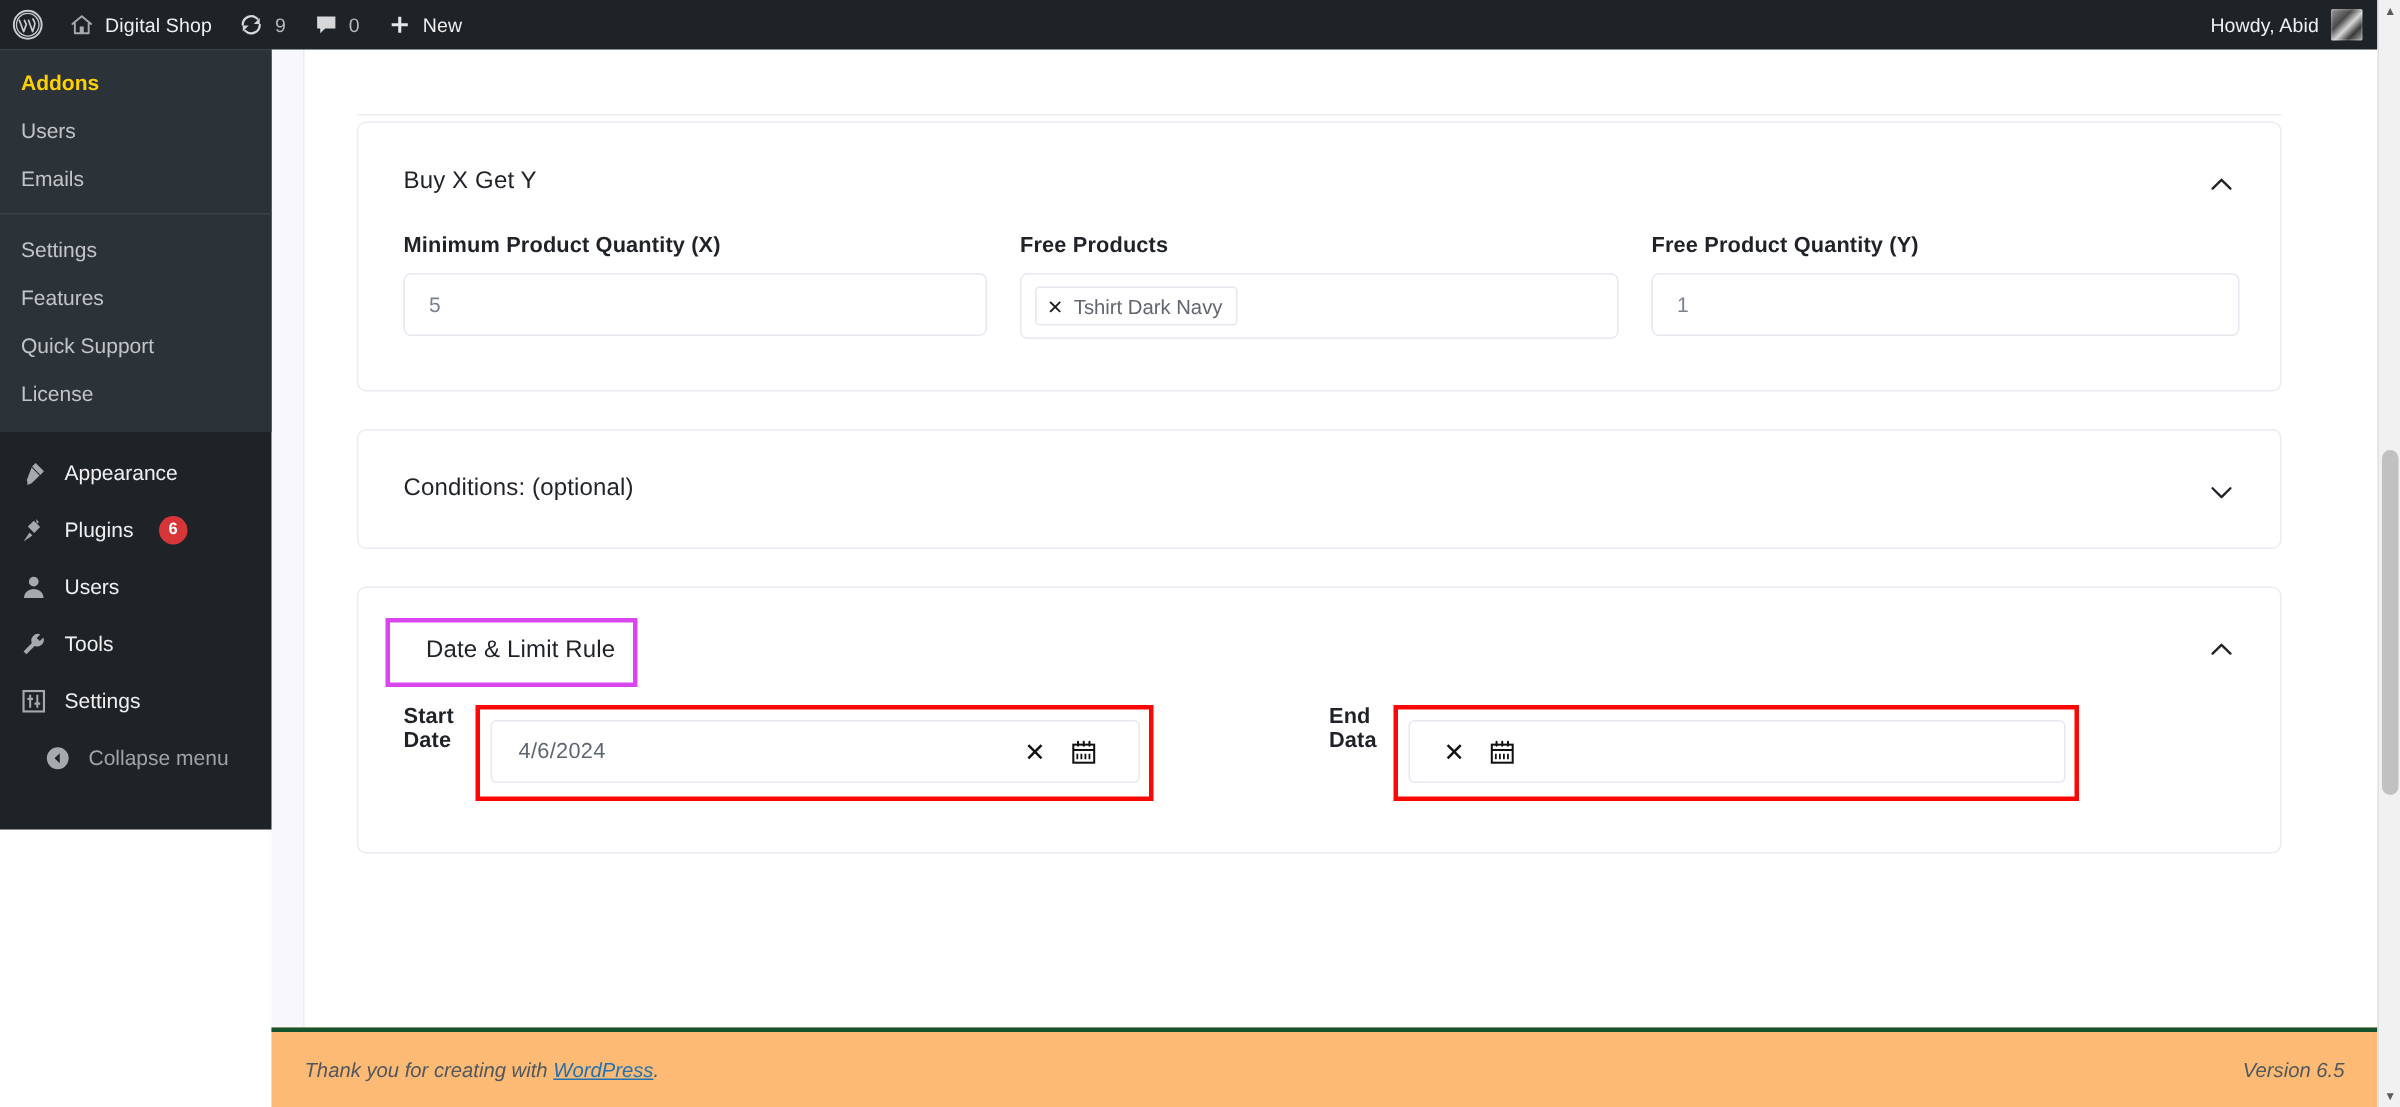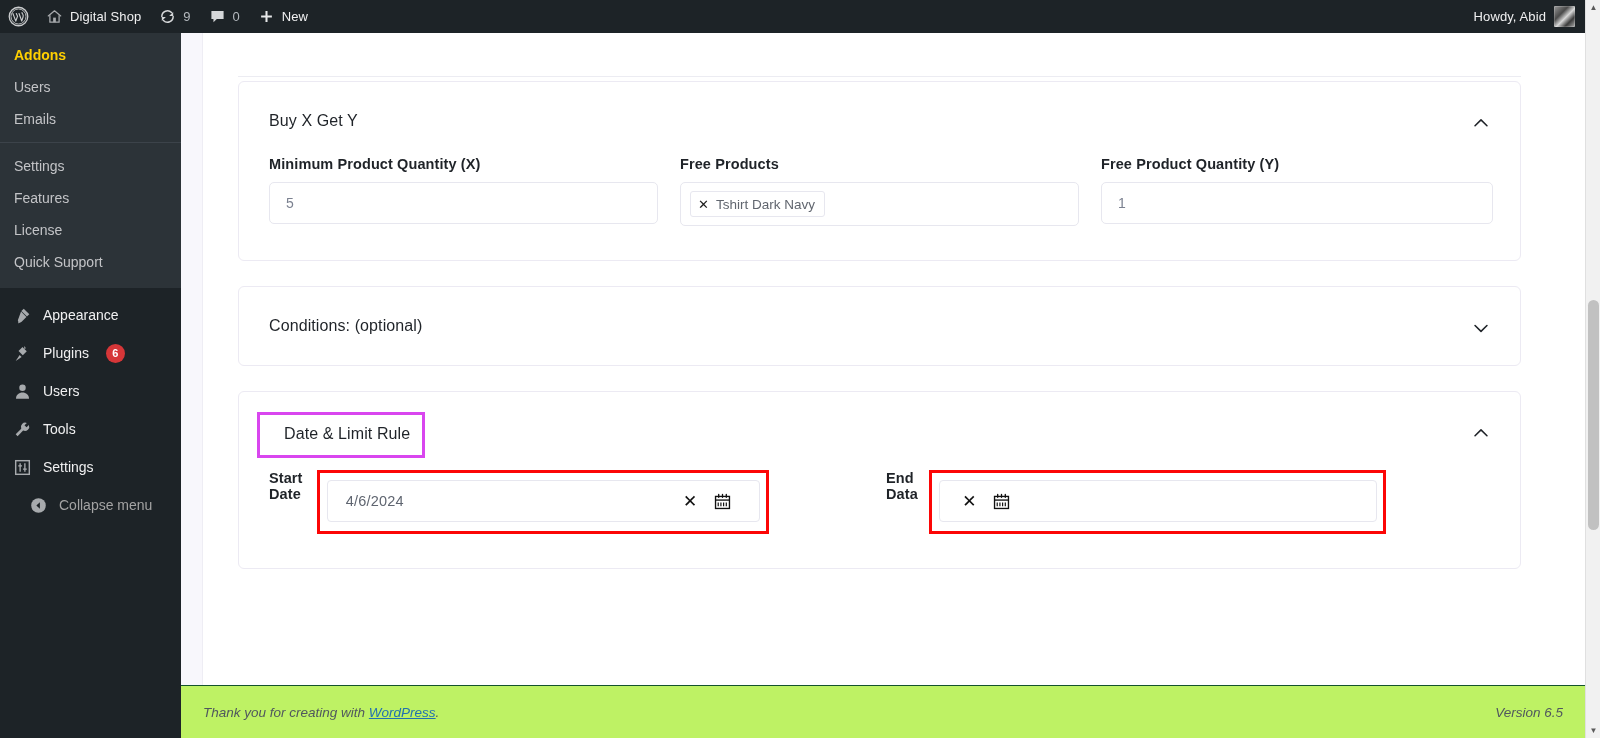--- a/index.html
+++ b/index.html
@@ -36,21 +36,21 @@
     width: 21px; height: 21px; flex: none;
     border-radius: 1px; overflow: hidden;
     background: linear-gradient(135deg,#9b9b9b 0%,#4a4a4a 35%,#d8d8d8 55%,#3a3a3a 75%,#b0b0b0 100%);
     box-shadow: inset 0 0 0 1px rgba(255,255,255,.18);
   }
   svg.icn { display: block; }
 
   
   #sidebar {
     position: absolute; top: 33px; left: 0;
-    width: 181px; height: 705px;
+    width: 181px; height: 520px;
     background: #1d2327;
     color: #c3c4c7;
     font-size: 14px;
     z-index: 30;
   }
   .submenu-block { background: #2c3338; padding: 6px 0 10px 0; }
   .submenu-item {
     display: block; padding: 7px 0 7px 14px;
     color: #c3c4c7; text-decoration: none;
     font-size: 14px; line-height: 18px;
@@ -201,22 +201,22 @@
   }
   .date-cal {
     width: 22px; height: 22px; display: flex; align-items: center; justify-content: center;
     color: #111; cursor: pointer; margin-right: 14px;
   }
 
   
   #footer {
     position: absolute; left: 181px; bottom: 0;
     width: 1404px; height: 53px;
-    background: #bef264;
-    border-top: 1px solid #14532d;
+    background: #fdba74;
+    border-top: 3px solid #14532d;
     display: flex; align-items: center; justify-content: space-between;
     padding: 0 22px 0 22px;
     z-index: 20;
   }
   .footer-left { font-size: 13.5px; color: #50575e; font-style: italic; }
   .footer-left a { color: #2271b1; text-decoration: underline; font-style: italic; }
   .footer-right { font-size: 13.5px; color: #50575e; font-style: italic; }
 
   
   #scrollbar {
@@ -317,24 +317,24 @@
 
     <div class="submenu-divider"></div>
 
     <a class="submenu-item" href="#">
       <span>Settings</span>
     </a>
     <a class="submenu-item" href="#">
       <span>Features</span>
     </a>
     <a class="submenu-item" href="#">
+      <span>Quick Support</span>
+    </a>
+    <a class="submenu-item" href="#">
       <span>License</span>
-    </a>
-    <a class="submenu-item" href="#">
-      <span>Quick Support</span>
     </a>
   </div>
 
   <div class="menu-sep"></div>
 
   <a class="menu-item" href="#">
     <span class="mi-ico">
       <svg class="icn" width="19" height="19" viewBox="0 0 24 24" aria-hidden="true">
         <path d="M13.6 3.4l7 7-3 3-7-7z" fill="#a7aaad"></path>
         <path d="M10.2 7.1l6.7 6.7-6 6c-1.3 1.3-3.1 1.2-4.4 2.2.5-1.6.1-3-.4-4.1z" fill="#a7aaad"></path>

